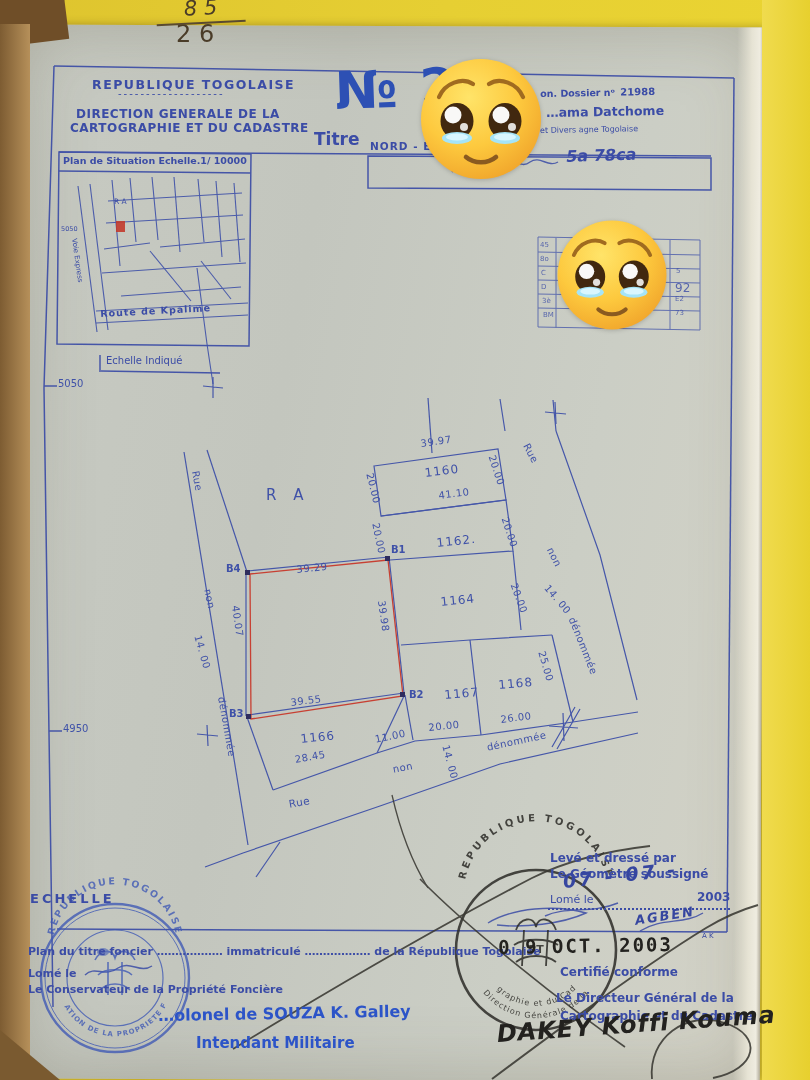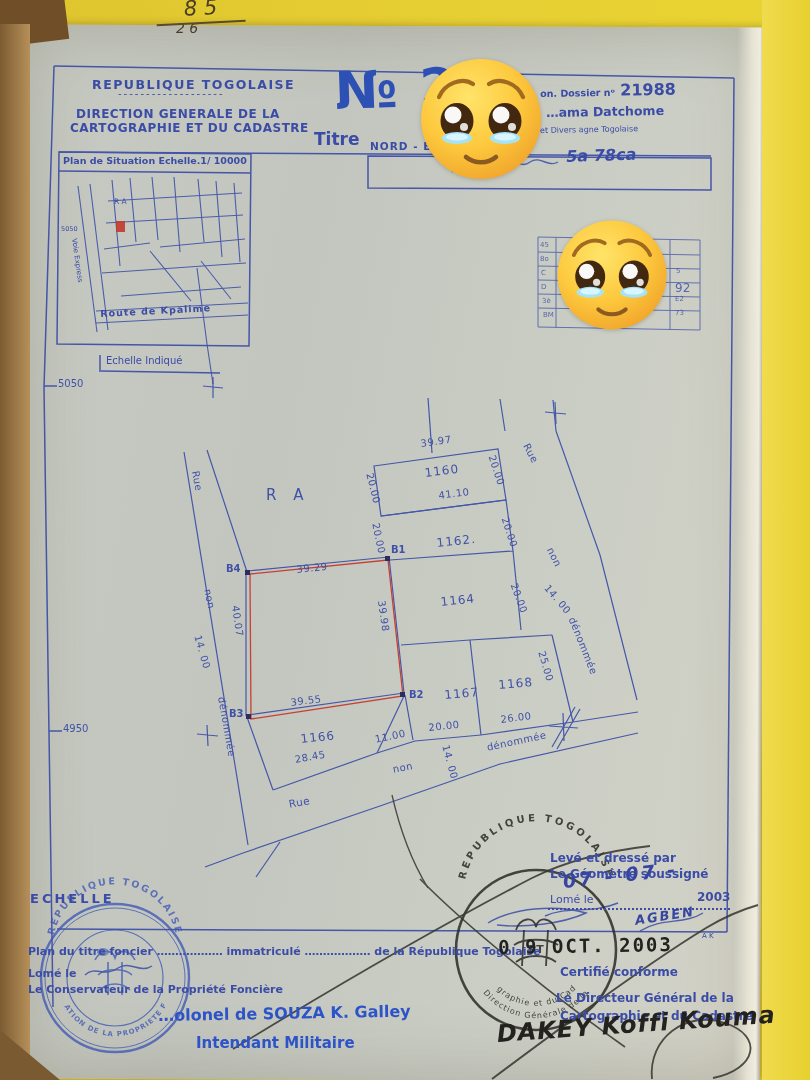--- a/index.html
+++ b/index.html
@@ -21,21 +21,21 @@
   .brightblue{color:#2c54c8;}
   .blackink{color:#23221f;}
   .dots{position:absolute;z-index:4;border-bottom:2px dotted #3b4ca6;height:14px;}
   svg.emoji{position:absolute;z-index:9;filter:drop-shadow(0 1px 2px rgba(0,0,0,.18));}
 </style>
 </head>
 <body>
 
 <div class="stage">
 
-  <div class="strip" style="left:176px;top:20px;font-size:14px;font-style:italic;color:#4a3c28;z-index:1;"><span>2 6</span></div>
+  <div class="strip" style="left:176px;top:20px;font-size:24px;color:#4a3c28;z-index:1;"><span>2 6</span></div>
   <div class="strip" style="left:156px;top:-4px;z-index:1;font-size:21px;font-style:italic;color:#4a3c28;
               border-bottom:2px solid #5a4a30;padding:0 28px 2px 28px;transform:rotate(-3deg);"><span>8 5</span></div>
   <div class="strip" style="left:-18px;top:-14px;width:84px;height:58px;background:#6f4e28;transform:rotate(-7deg);z-index:1;"></div>
   <div class="strip" style="left:0;top:24px;width:30px;height:1056px;background:linear-gradient(90deg,#7d5c32,#b6905a);z-index:1;"></div>
   <div class="strip" style="left:0;top:1030px;width:60px;height:50px;background:#7a5a30;clip-path:polygon(0 0,0 100%,100% 100%);z-index:2;"></div>
   <div class="strip" style="right:0;top:0;width:48px;height:1080px;background:linear-gradient(90deg,#f0db4e,#e7d02e);z-index:1;"></div>
 
   <div class="paper">
     <div class="fold"></div>
   </div>
@@ -204,21 +204,21 @@
   </svg>
 
   <div class="t b" style="left:92px;top:78px;font-size:12.5px;letter-spacing:1.5px;">REPUBLIQUE  TOGOLAISE</div>
   <div class="t" style="left:118px;top:89px;font-size:10px;letter-spacing:2px;">-------------------</div>
   <div class="t b" style="left:76px;top:108px;font-size:12px;letter-spacing:.5px;">DIRECTION  GENERALE  DE  LA</div>
   <div class="t b" style="left:70px;top:122px;font-size:12px;letter-spacing:.5px;">CARTOGRAPHIE  ET  DU  CADASTRE</div>
   <div class="t b" style="left:314px;top:131px;font-size:17px;">Titre</div>
   <div class="t b" style="left:334px;top:64px;font-size:52px;color:#2d50b4;letter-spacing:2px;transform:rotate(-2deg);">№ 2</div>
   <div class="t" style="left:540px;top:84px;transform:rotate(-1deg);">
     <span class="b" style="font-size:9.5px;">on. Dossier nᵒ</span>
-    <span class="b" style="font-size:16px;text-align:right;">21988</span>
+    <span class="b" style="font-size:10px;text-align:right;">21988</span>
   </div>
   <div class="t b" style="left:546px;top:106px;font-size:12.5px;transform:rotate(-1deg);">…ama  Datchome</div>
   <div class="t" style="left:540px;top:127px;font-size:8px;transform:rotate(-1deg);">et Divers agne Togolaise</div>
   <div class="t b" style="left:370px;top:141px;font-size:10.5px;letter-spacing:1px;">NORD  -  EX</div>
   <div class="t b i" style="left:566px;top:149px;font-size:16px;transform:rotate(-2deg);">5a 78ca</div>
 
   <div class="t b" style="left:63px;top:156px;font-size:9.5px;">Plan de Situation Echelle.1/ 10000</div>
   <div class="t" style="left:114px;top:198px;font-size:7.5px;">R A</div>
   <div class="t" style="left:61px;top:226px;font-size:6.5px;">5050</div>
   <div class="t" style="left:77px;top:238px;font-size:7px;transform:rotate(82deg);">Voie Express</div>

